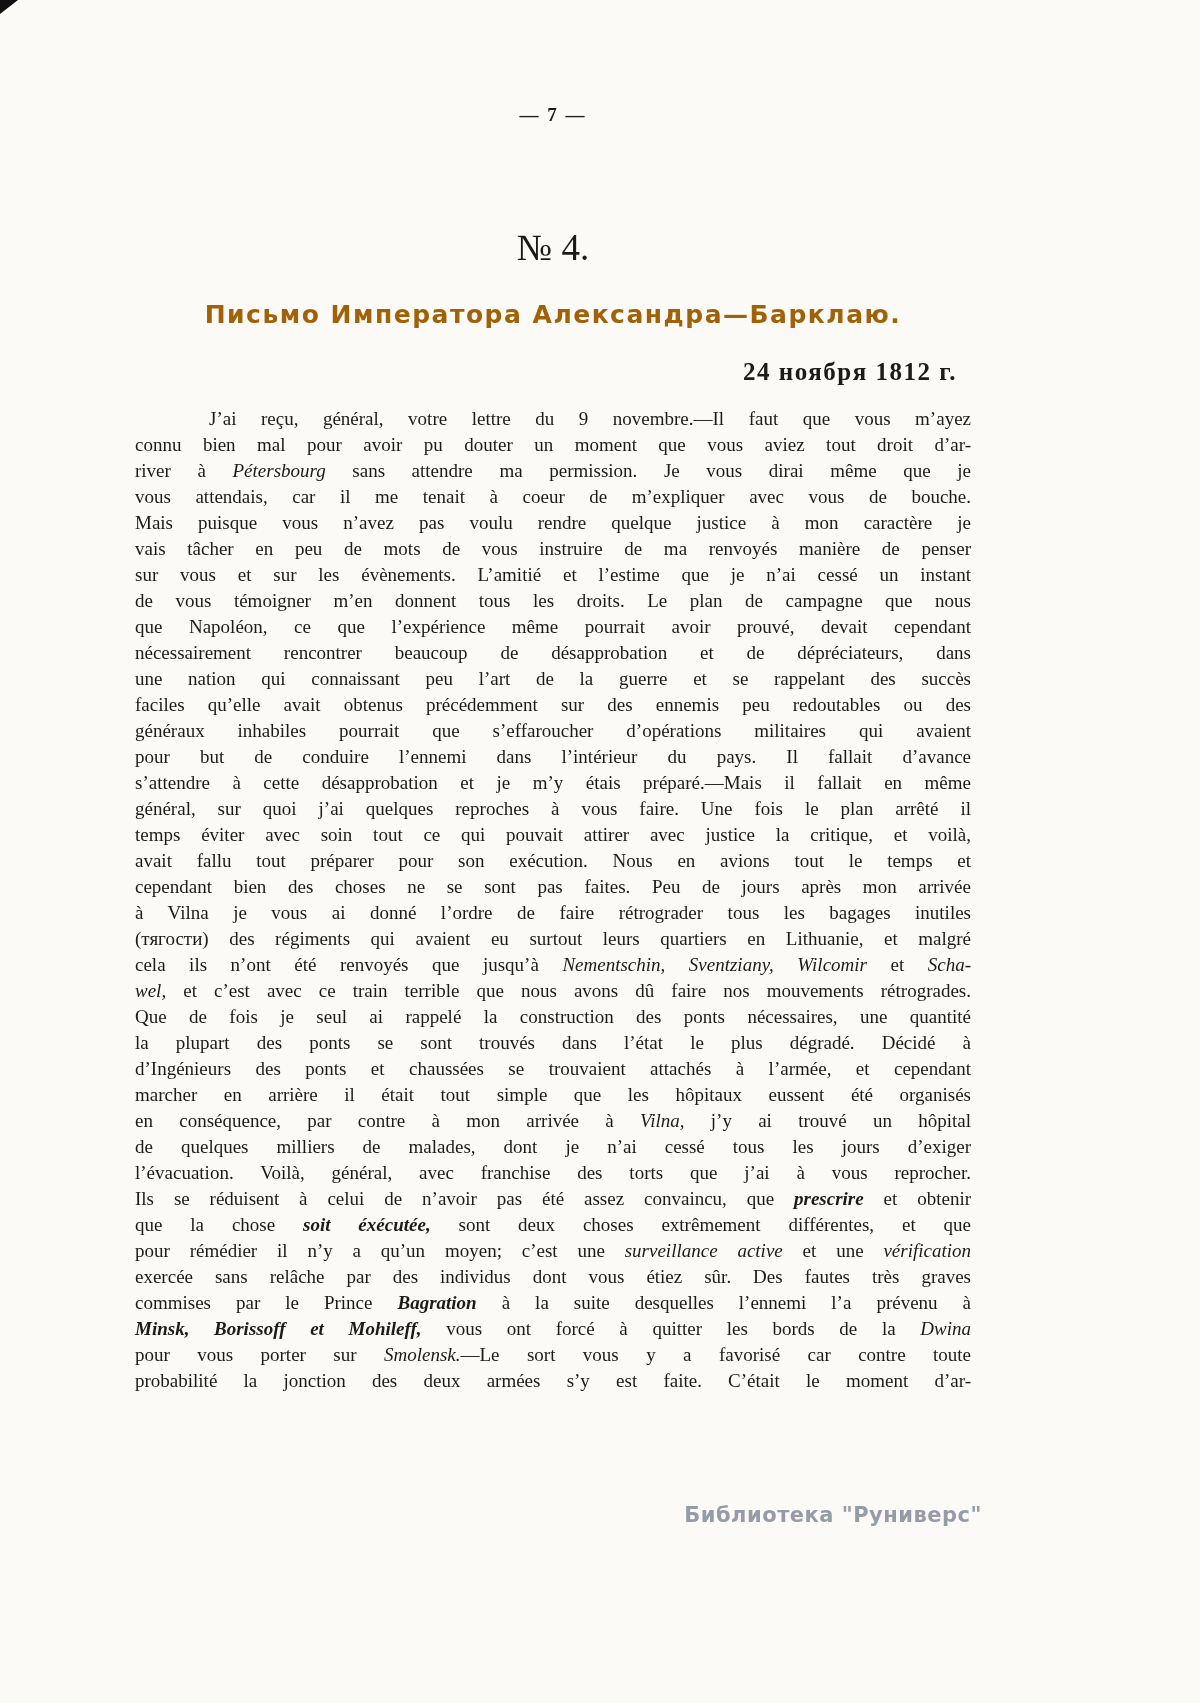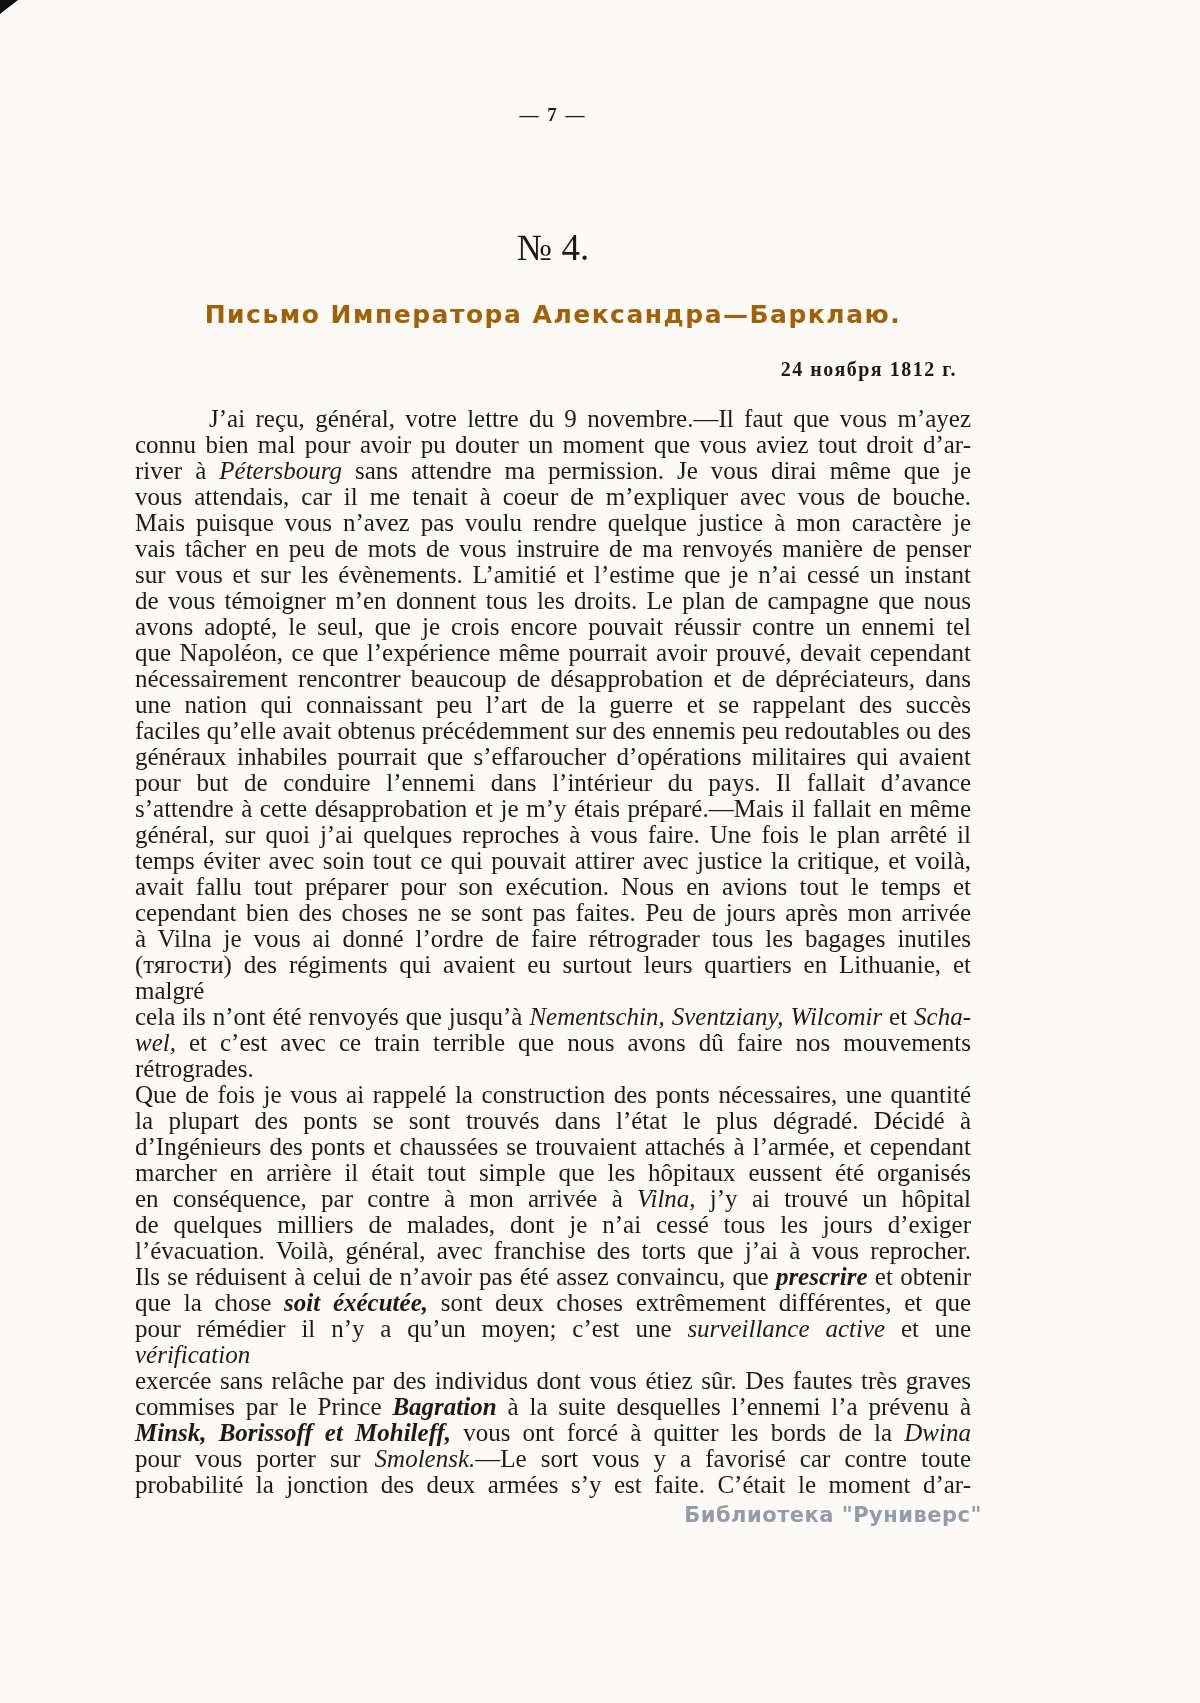--- a/index.html
+++ b/index.html
@@ -35,25 +35,25 @@
   .title {
     position: absolute; top: 300px; left: 0; width: 100%;
     text-align: center;
     font-family: "DejaVu Sans", sans-serif;
     font-weight: bold; font-size: 25px; letter-spacing: 1.5px;
     color: #a16207;
   }
   .date {
     position: absolute; top: 358px; left: 0; width: 100%;
     box-sizing: border-box; padding-right: 14px;
-    text-align: right; font-size: 20px; font-weight: bold; letter-spacing: 1.5px;
+    text-align: right; font-size: 25px; font-weight: bold; letter-spacing: 1.5px;
   }
   .body-text {
     position: absolute; top: 406px; left: 0; width: 836px;
-    font-size: 25px; line-height: 26px;
+    font-size: 19px; line-height: 26px;
   }
   .line {
     text-align: justify;
     text-align-last: justify;
   }
   .line.indent {
     box-sizing: border-box;
     padding-left: 74px;
   }
   .i  { font-style: italic; }
@@ -79,37 +79,36 @@
     <div class="date">24 ноября 1812 г.</div>
     <div class="body-text">
         <div class="line indent"><span>J’ai reçu, général, votre lettre du 9 novembre.—Il faut que vous m’ayez</span></div>
         <div class="line"><span>connu bien mal pour avoir pu douter un moment que vous aviez tout droit d’ar-</span></div>
         <div class="line"><span>river à </span><span class="i">Pétersbourg</span><span> sans attendre ma permission. Je vous dirai même que je</span></div>
         <div class="line"><span>vous attendais, car il me tenait à coeur de m’expliquer avec vous de bouche.</span></div>
         <div class="line"><span>Mais puisque vous n’avez pas voulu rendre quelque justice à mon caractère je</span></div>
         <div class="line"><span>vais tâcher en peu de mots de vous instruire de ma renvoyés manière de penser</span></div>
         <div class="line"><span>sur vous et sur les évènements. L’amitié et l’estime que je n’ai cessé un instant</span></div>
         <div class="line"><span>de vous témoigner m’en donnent tous les droits. Le plan de campagne que nous</span></div>
-        <div class="line"><span>avons adopté, le seul, que je crois encore pouvait réussir contre un ennemi tel</span></div>
         <div class="line"><span>que Napoléon, ce que l’expérience même pourrait avoir prouvé, devait cependant</span></div>
         <div class="line"><span>nécessairement rencontrer beaucoup de désapprobation et de dépréciateurs, dans</span></div>
         <div class="line"><span>une nation qui connaissant peu l’art de la guerre et se rappelant des succès</span></div>
         <div class="line"><span>faciles qu’elle avait obtenus précédemment sur des ennemis peu redoutables ou des</span></div>
         <div class="line"><span>généraux inhabiles pourrait que s’effaroucher d’opérations militaires qui avaient</span></div>
         <div class="line"><span>pour but de conduire l’ennemi dans l’intérieur du pays. Il fallait d’avance</span></div>
         <div class="line"><span>s’attendre à cette désapprobation et je m’y étais préparé.—Mais il fallait en même</span></div>
         <div class="line"><span>général, sur quoi j’ai quelques reproches à vous faire. Une fois le plan arrêté il</span></div>
         <div class="line"><span>temps éviter avec soin tout ce qui pouvait attirer avec justice la critique, et voilà,</span></div>
         <div class="line"><span>avait fallu tout préparer pour son exécution. Nous en avions tout le temps et</span></div>
         <div class="line"><span>cependant bien des choses ne se sont pas faites. Peu de jours après mon arrivée</span></div>
         <div class="line"><span>à Vilna je vous ai donné l’ordre de faire rétrograder tous les bagages inutiles</span></div>
         <div class="line"><span>(тягости) des régiments qui avaient eu surtout leurs quartiers en Lithuanie, et malgré</span></div>
         <div class="line"><span>cela ils n’ont été renvoyés que jusqu’à </span><span class="i">Nementschin, Sventziany, Wilcomir</span><span> et </span><span class="i">Scha-</span></div>
         <div class="line"><span class="i">wel,</span><span> et c’est avec ce train terrible que nous avons dû faire nos mouvements rétrogrades.</span></div>
-        <div class="line"><span>Que de fois je vous ai rappelé la construction des ponts nécessaires, une quantité</span></div>
+        <div class="line"><span>Que de fois je seul ai rappelé la construction des ponts nécessaires, une quantité</span></div>
         <div class="line"><span>la plupart des ponts se sont trouvés dans l’état le plus dégradé. Décidé à</span></div>
         <div class="line"><span>d’Ingénieurs des ponts et chaussées se trouvaient attachés à l’armée, et cependant</span></div>
         <div class="line"><span>marcher en arrière il était tout simple que les hôpitaux eussent été organisés</span></div>
         <div class="line"><span>en conséquence, par contre à mon arrivée à </span><span class="i">Vilna,</span><span> j’y ai trouvé un hôpital</span></div>
         <div class="line"><span>de quelques milliers de malades, dont je n’ai cessé tous les jours d’exiger</span></div>
         <div class="line"><span>l’évacuation. Voilà, général, avec franchise des torts que j’ai à vous reprocher.</span></div>
         <div class="line"><span>Ils se réduisent à celui de n’avoir pas été assez convaincu, que </span><span class="bi">prescrire</span><span> et obtenir</span></div>
         <div class="line"><span>que la chose </span><span class="bi">soit éxécutée,</span><span> sont deux choses extrêmement différentes, et que</span></div>
         <div class="line"><span>pour rémédier il n’y a qu’un moyen; c’est une </span><span class="i">surveillance active</span><span> et une </span><span class="i">vérification</span></div>
         <div class="line"><span>exercée sans relâche par des individus dont vous étiez sûr. Des fautes très graves</span></div>

